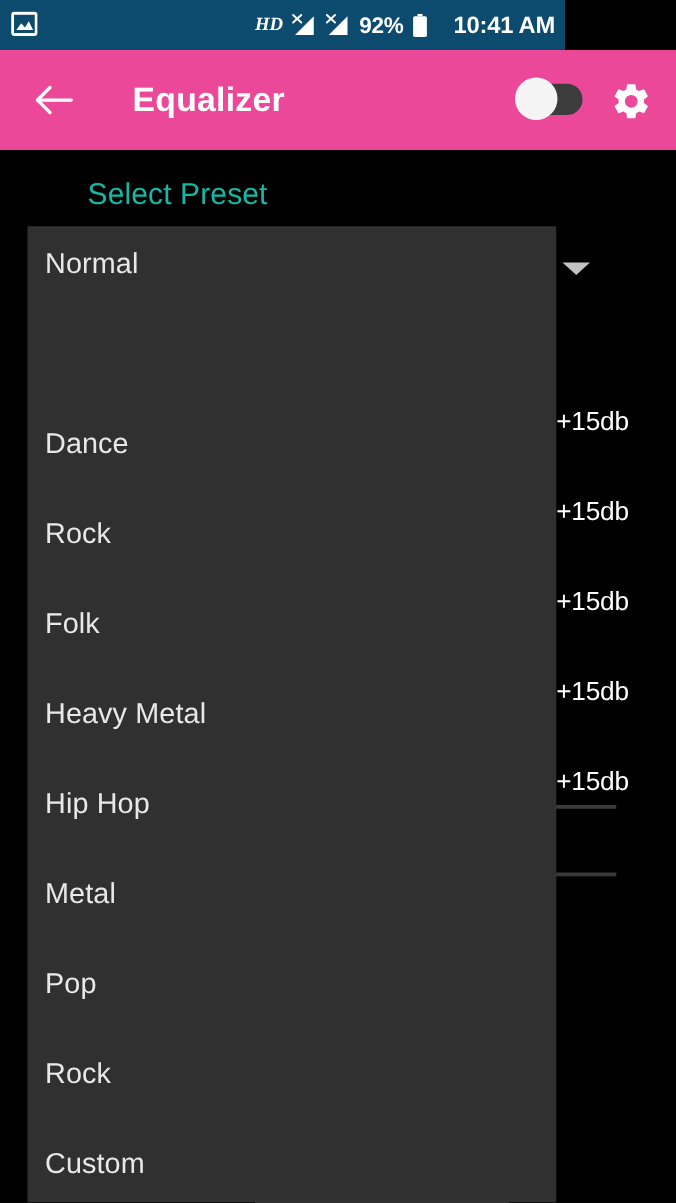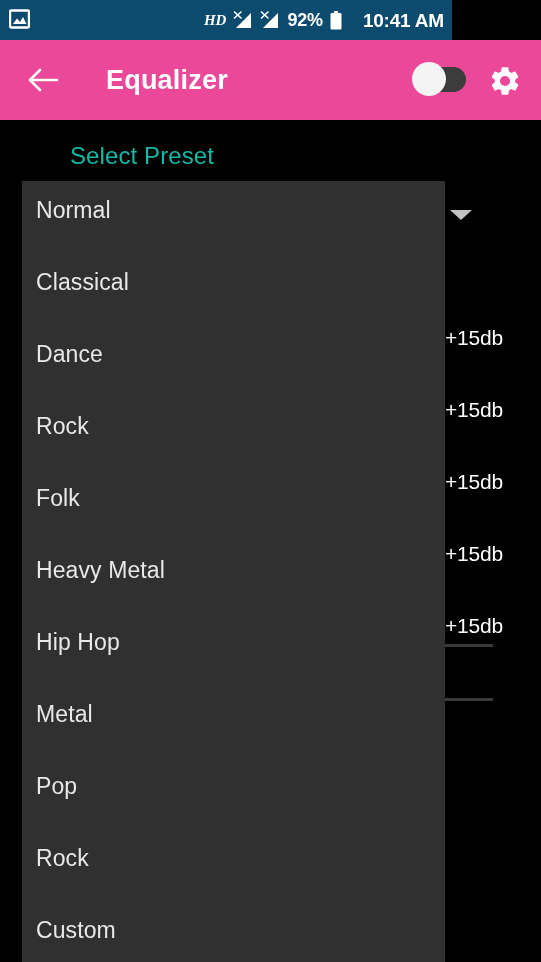--- a/index.html
+++ b/index.html
@@ -294,21 +294,20 @@
     <div class="db-label" style="top:327px">+15db</div>
     <div class="db-label" style="top:399px">+15db</div>
     <div class="db-label" style="top:471px">+15db</div>
 
     <div class="slider-track" style="top:524px"></div>
     <div class="slider-track" style="top:578px"></div>
   </div>
 
   <div id="preset-dropdown">
     <div class="dropdown-item" style="top:9px">Normal</div>
-    <div class="dropdown-item" style="top:81px">Classical</div>
     <div class="dropdown-item" style="top:153px">Dance</div>
     <div class="dropdown-item" style="top:225px">Rock</div>
     <div class="dropdown-item" style="top:297px">Folk</div>
     <div class="dropdown-item" style="top:369px">Heavy Metal</div>
     <div class="dropdown-item" style="top:441px">Hip Hop</div>
     <div class="dropdown-item" style="top:513px">Metal</div>
     <div class="dropdown-item" style="top:585px">Pop</div>
     <div class="dropdown-item" style="top:657px">Rock</div>
     <div class="dropdown-item" style="top:729px">Custom</div>
   </div>

